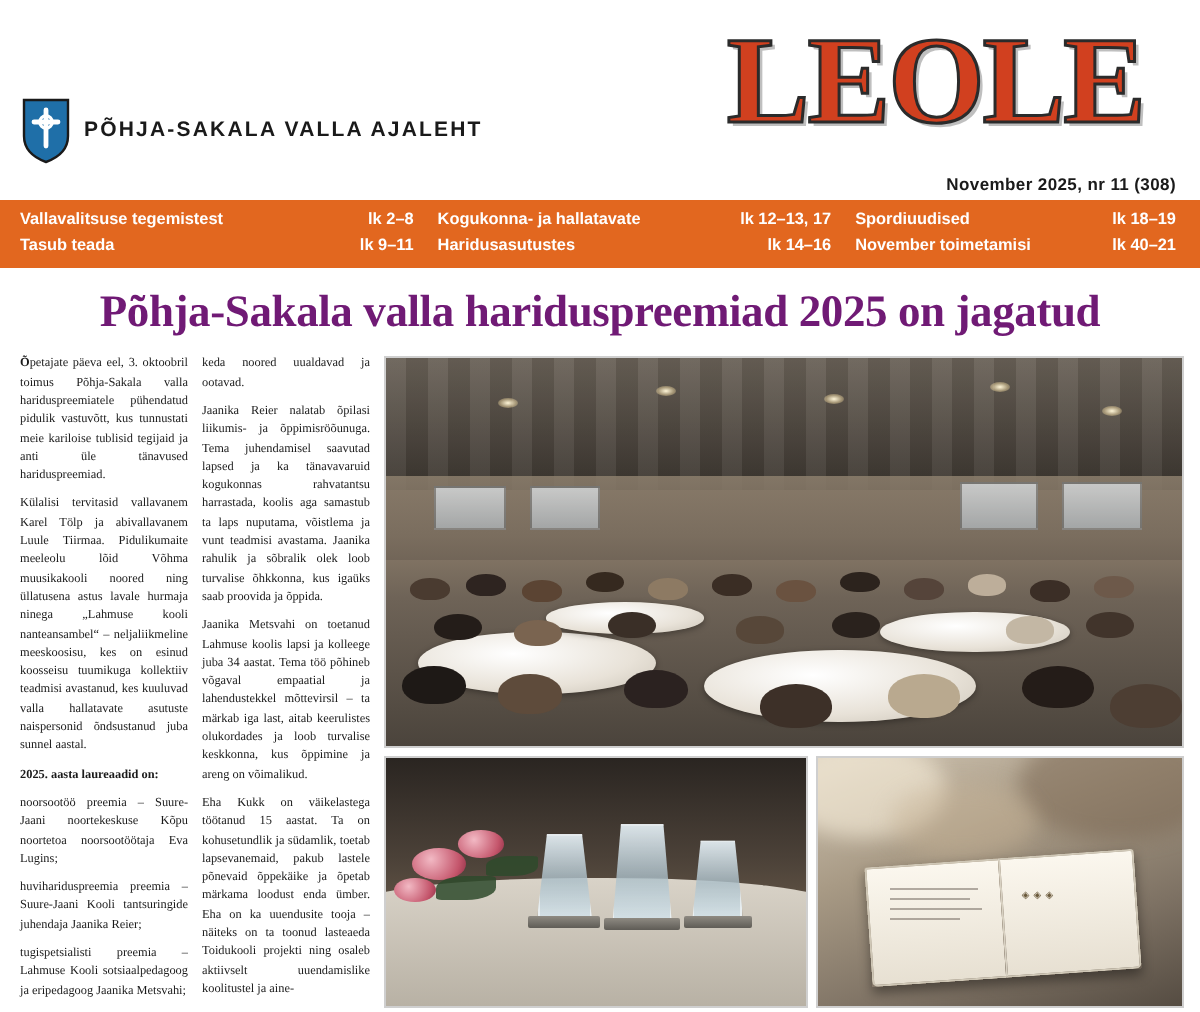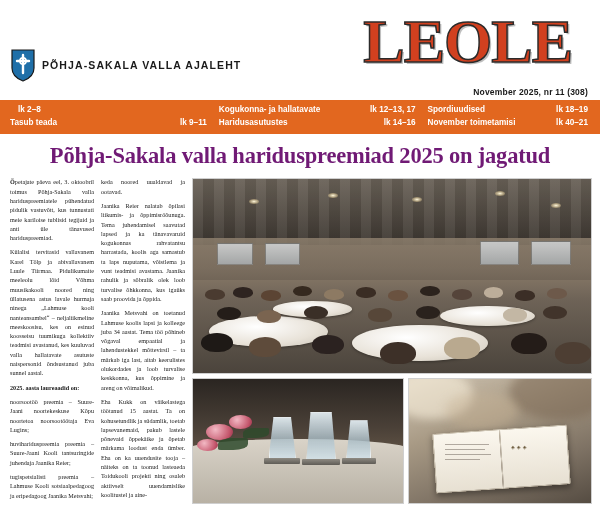--- a/index.html
+++ b/index.html
@@ -304,20 +304,21 @@
     <div class="title-wrap">
       <div class="paper-title">LEOLE</div>
     </div>
   </div>
 
   <div class="issue-line">November 2025, nr 11 (308)</div>
 
   <div class="indexbar">
     <div class="index-row">
       <div class="index-cell c1">
+        <span>Vallavalitsuse tegemistest</span>
         <span class="pg">lk 2–8</span>
       </div>
       <div class="index-cell c2">
         <span>Kogukonna- ja hallatavate</span>
         <span class="pg">lk 12–13, 17</span>
       </div>
       <div class="index-cell c3">
         <span>Spordiuudised</span>
         <span class="pg">lk 18–19</span>
       </div>

